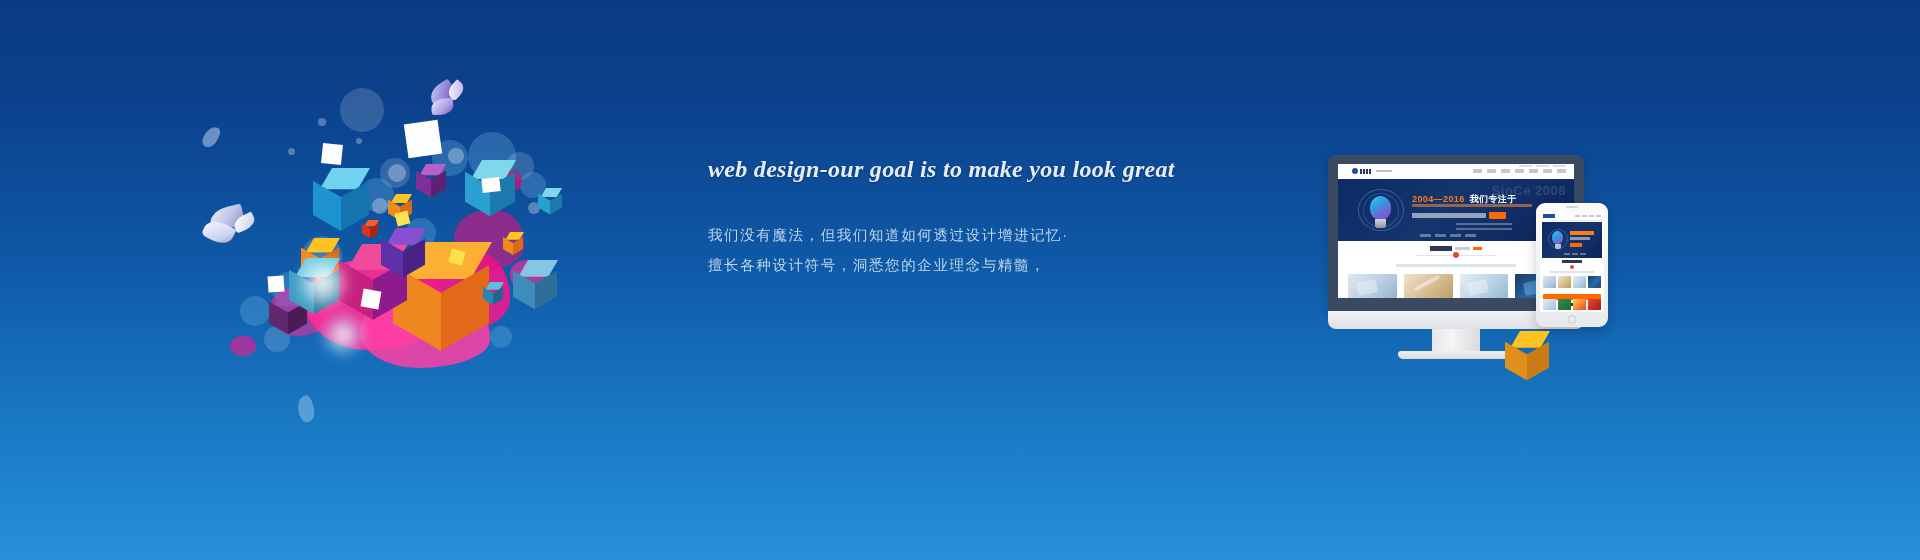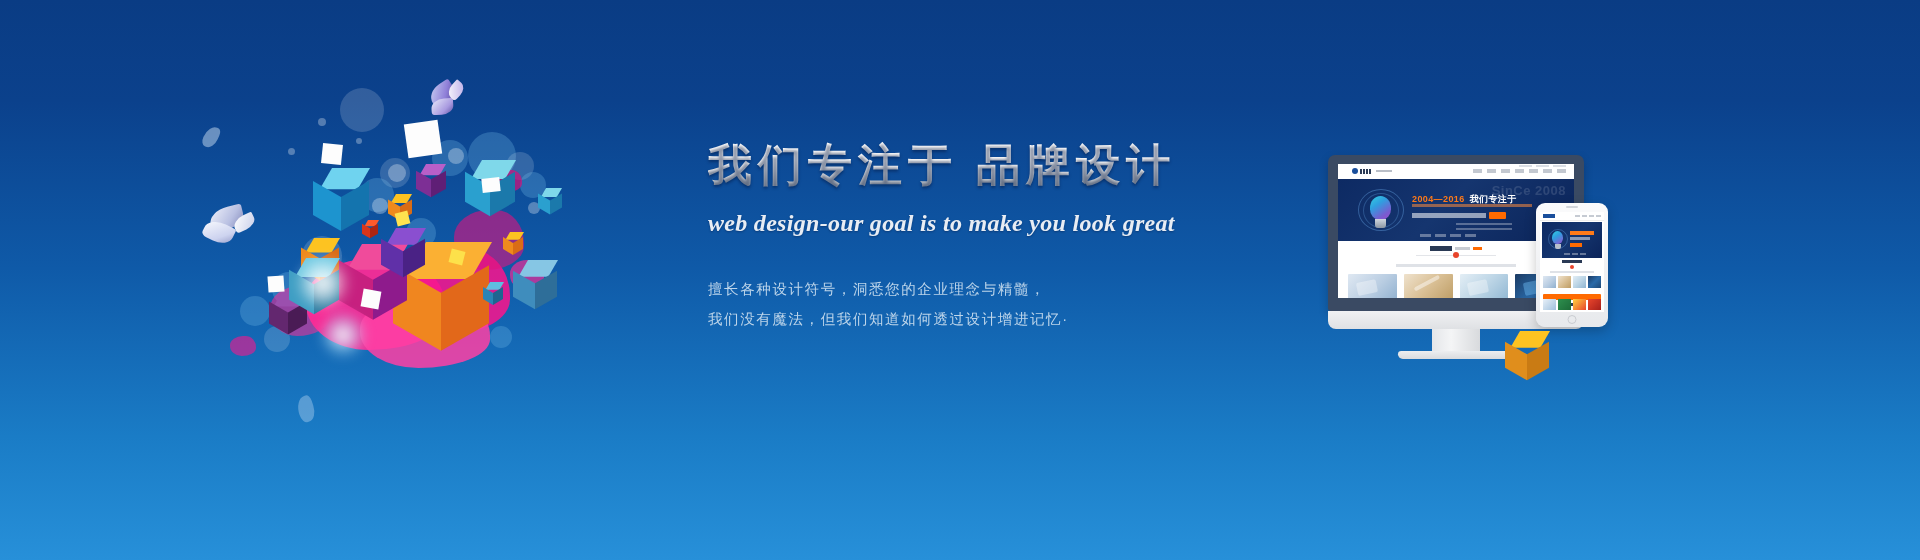--- a/index.html
+++ b/index.html
@@ -370,25 +370,24 @@
       <i style="left:6px;top:0;width:34px;height:22px;background:linear-gradient(135deg,#f0f2fb,#b9c0e2 60%,#7f86b8);transform:rotate(-22deg);"></i>
       <i style="left:2px;top:16px;width:30px;height:20px;background:linear-gradient(135deg,#fbfcff,#cdd3ef 65%,#8e95c4);transform:rotate(18deg);"></i>
       <i style="left:30px;top:6px;width:22px;height:14px;background:linear-gradient(135deg,#fff,#c8cee9);transform:rotate(-34deg);"></i>
     </span>
 
     <span style="left:-6px;top:66px;width:14px;height:22px;background:rgba(220,235,250,.45);border-radius:70% 30% 60% 40%;transform:rotate(24deg);"></span>
     <span style="left:88px;top:336px;width:16px;height:26px;background:rgba(210,230,250,.35);border-radius:70% 30% 60% 40%;transform:rotate(-18deg);"></span>
   </div>
 
   <div class="copy">
-    <h1 class="headline">我们专注于 品牌设计</h1>
     <p class="subhead">web design-our goal is to make you look great</p>
     <div class="para">
+      <p>我们没有魔法，但我们知道如何透过设计增进记忆·</p>
       <p>擅长各种设计符号，洞悉您的企业理念与精髓，</p>
-      <p>我们没有魔法，但我们知道如何透过设计增进记忆·</p>
     </div>
   </div>
 
   <div class="devices">
 
     <div class="monitor">
       <div class="mon-bezel"></div>
       <div class="mon-screen">
         <div class="site">
 

